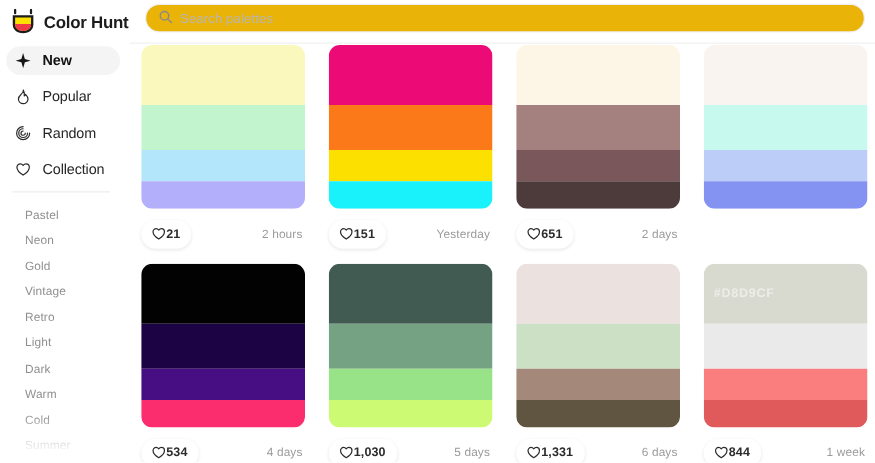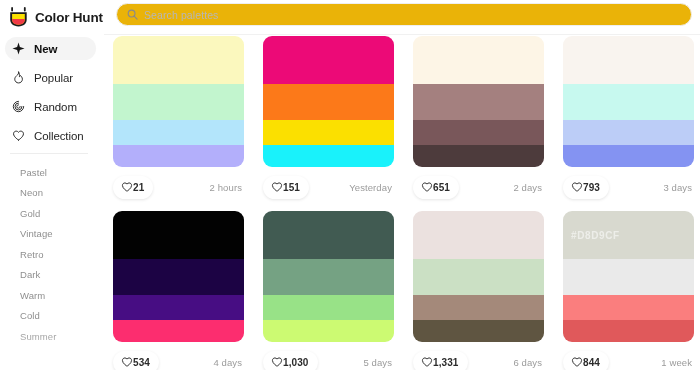--- a/index.html
+++ b/index.html
@@ -186,20 +186,21 @@
           <span class="nav-label">Collection</span>
         </div>
       </div>
     <div id="nav-divider"></div>
     <div id="tag-list">
         <div class="tag-item">Pastel</div>
         <div class="tag-item">Neon</div>
         <div class="tag-item">Gold</div>
         <div class="tag-item">Vintage</div>
         <div class="tag-item">Retro</div>
+        <div class="tag-item">Light</div>
         <div class="tag-item">Dark</div>
         <div class="tag-item">Warm</div>
         <div class="tag-item">Cold</div>
         <div class="tag-item">Summer</div>
       </div>
     <div id="sidebar-fade"></div>
   </div>
 
   <div id="grid">
       <div class="card">
@@ -259,31 +260,20 @@
           <span class="time-text">2 days</span>
         </div>
       </div>
       <div class="card">
         <div class="swatches">
           <div class="swatch" style="background: rgb(249, 244, 239); height: 36.5%;"></div>
           <div class="swatch" style="background: rgb(199, 249, 239); height: 27.5%;"></div>
           <div class="swatch" style="background: rgb(188, 205, 247); height: 19%;"></div>
           <div class="swatch" style="background: rgb(132, 147, 242); height: 17%;"></div>
         </div>
-        <div class="card-footer">
-          <div class="like-pill">
-            <span style="display: flex;">
-              <svg class="heart-ico" viewBox="0 0 16 16">
-                <path d="M8 13.6S1.9 9.9 1.9 5.9c0-1.9 1.5-3.3 3.3-3.3 1.2 0 2.1 0.6 2.8 1.5 0.7-0.9 1.6-1.5 2.8-1.5 1.8 0 3.3 1.4 3.3 3.3 0 4-6.1 7.7-6.1 7.7z" fill="none" stroke="#2b2b2b" stroke-width="1.3" stroke-linejoin="round"></path>
-              </svg>
-            </span>
-            <span class="like-count">793</span>
-          </div>
-          <span class="time-text">3 days</span>
-        </div>
       </div>
       <div class="card">
         <div class="swatches">
           <div class="swatch" style="background: rgb(2, 2, 2); height: 36.5%;"></div>
           <div class="swatch" style="background: rgb(28, 3, 68); height: 27.5%;"></div>
           <div class="swatch" style="background: rgb(71, 13, 131); height: 19%;"></div>
           <div class="swatch" style="background: rgb(252, 45, 111); height: 17%;"></div>
         </div>
         <div class="card-footer">
           <div class="like-pill">

